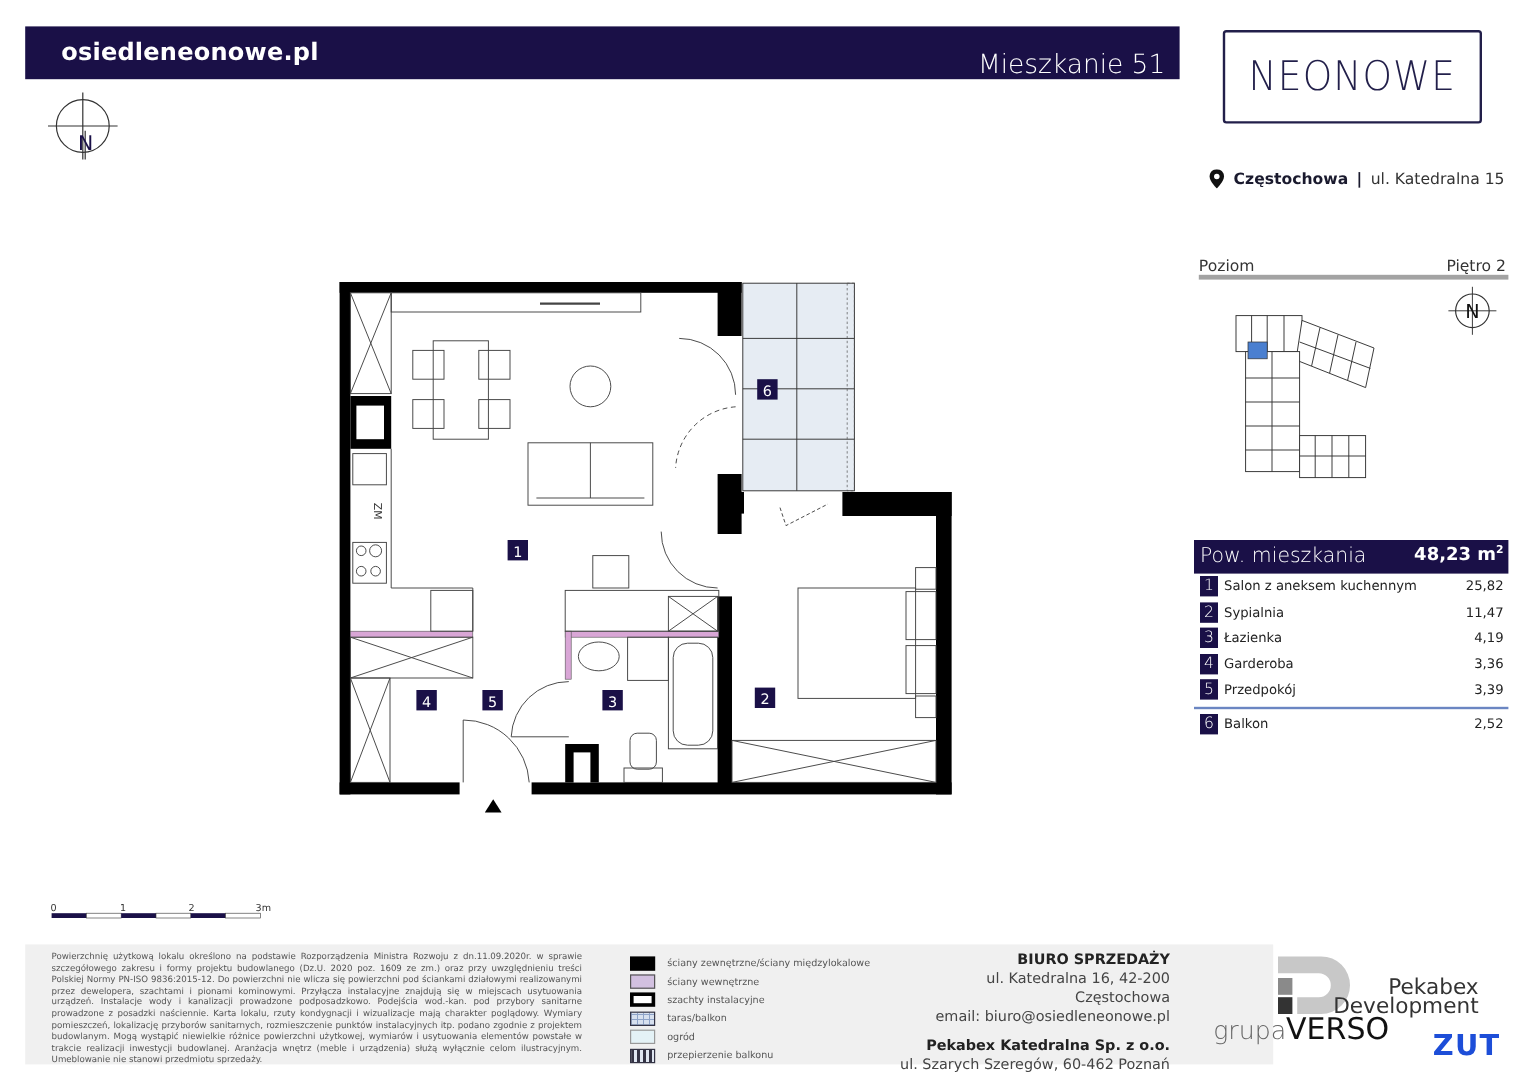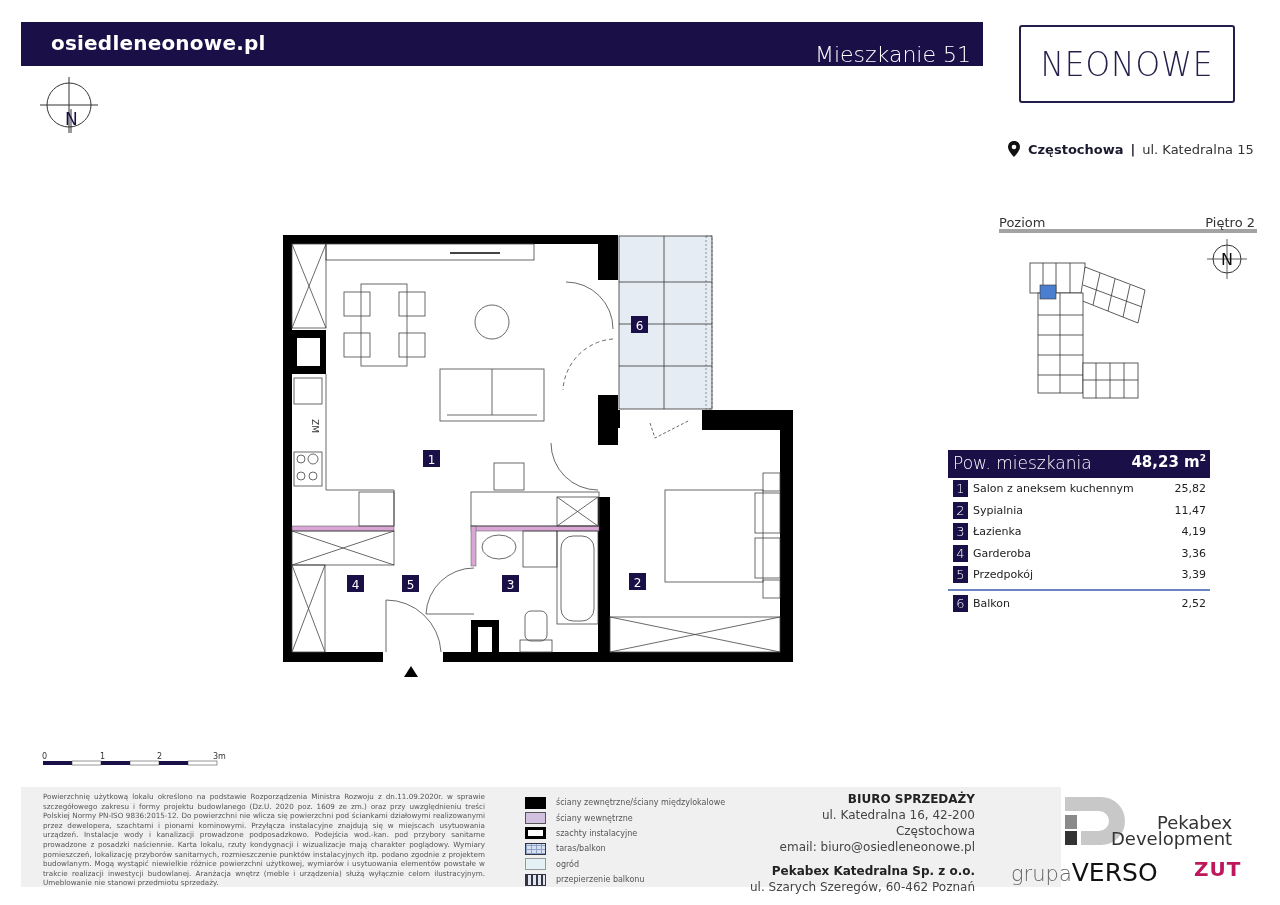--- a/index.html
+++ b/index.html
@@ -21,21 +21,21 @@
   .compass { position: absolute; }
   .compass-main { left: 38px; top: 75px; width: 62px; height: 60px; }
   .compass-mini { left: 1206px; top: 238px; width: 42px; height: 42px; }
 
   .level-head { position: absolute; left: 999px; top: 215px; width: 258px; height: 18px; border-bottom: 4px solid #a3a3a3; font-size: 13px; color: #333; }
   .level-head .l { position: absolute; left: 0; top: 0; }
   .level-head .r { position: absolute; right: 2px; top: 0; }
 
   .keyplan { position: absolute; left: 1020px; top: 255px; width: 160px; height: 155px; }
 
-  .area-table { position: absolute; left: 948px; top: 450px; width: 262px; }
+  .area-table { position: absolute; left: 995px; top: 450px; width: 262px; }
   .area-head { height: 28px; background: #1a1047; color: #fff; position: relative; }
   .area-head .t { position: absolute; left: 5px; top: 3px; font-size: 17px; font-weight: 300; }
   .area-head .v { position: absolute; right: 4px; top: 3px; font-size: 15px; font-weight: 600; }
   .area-head .v sup { font-size: 9px; }
   .area-row { height: 21.5px; position: relative; font-size: 11px; }
   .area-row .num { position: absolute; left: 5px; top: 2px; width: 15px; height: 17px; background: #1a1047; color: #fff; font-size: 13px; text-align: center; line-height: 17px; font-weight: 300; }
   .area-row .name { position: absolute; left: 25px; top: 4px; color: #222; }
   .area-row .val { position: absolute; right: 4px; top: 4px; color: #222; }
   .area-divider { height: 2px; background: #6b86c2; margin: 3px 0 2px 0; }
 
@@ -46,23 +46,23 @@
   .footer { position: absolute; left: 21px; top: 787px; width: 1040px; height: 100px; background: #f0f0f0; }
   .disclaimer { position: absolute; left: 22px; top: 5px; width: 442px; font-size: 7.2px; line-height: 9.6px; color: #555; text-align: justify; }
   .legend { position: absolute; left: 504px; top: 8px; width: 215px; }
   .legend-item { height: 15.4px; display: flex; align-items: center; font-size: 8px; color: #555; }
   .legend-item .sw { width: 21px; height: 12px; margin-right: 10px; flex: none; }
   .sales { position: absolute; left: 720px; top: 4px; width: 234px; text-align: right; font-size: 12px; line-height: 16px; color: #444; }
   .sales .bold { font-weight: 700; color: #222; }
   .sales .gap { height: 8px; }
   .partners { position: absolute; left: 990px; top: 8px; width: 240px; height: 90px; }
   .pekabex-text { position: absolute; left: 100px; top: 20px; font-size: 18px; line-height: 16px; color: #333; text-align: right; }
-  .verso { position: absolute; left: 0; top: 63px; font-size: 25px; color: #111; white-space: nowrap; }
+  .verso { position: absolute; left: 0; top: 48px; font-size: 25px; color: #111; white-space: nowrap; }
   .verso .small { font-size: 21px; font-weight: 300; color: #666; }
-  .zut { position: absolute; left: 183px; top: 62px; font-size: 20px; font-weight: 800; color: #be185d; letter-spacing: 1px; text-align: center; }
+  .zut { position: absolute; left: 183px; top: 62px; font-size: 24px; font-weight: 800; color: #1d4ed8; letter-spacing: 1px; text-align: center; }
 </style>
 </head>
 <body>
 
 <div class="header-bar">
   <span class="site">osiedleneonowe.pl</span>
   <span class="unit">Mieszkanie 51</span>
 </div>
 
 <svg class="compass compass-main" viewBox="0 0 62 60">

